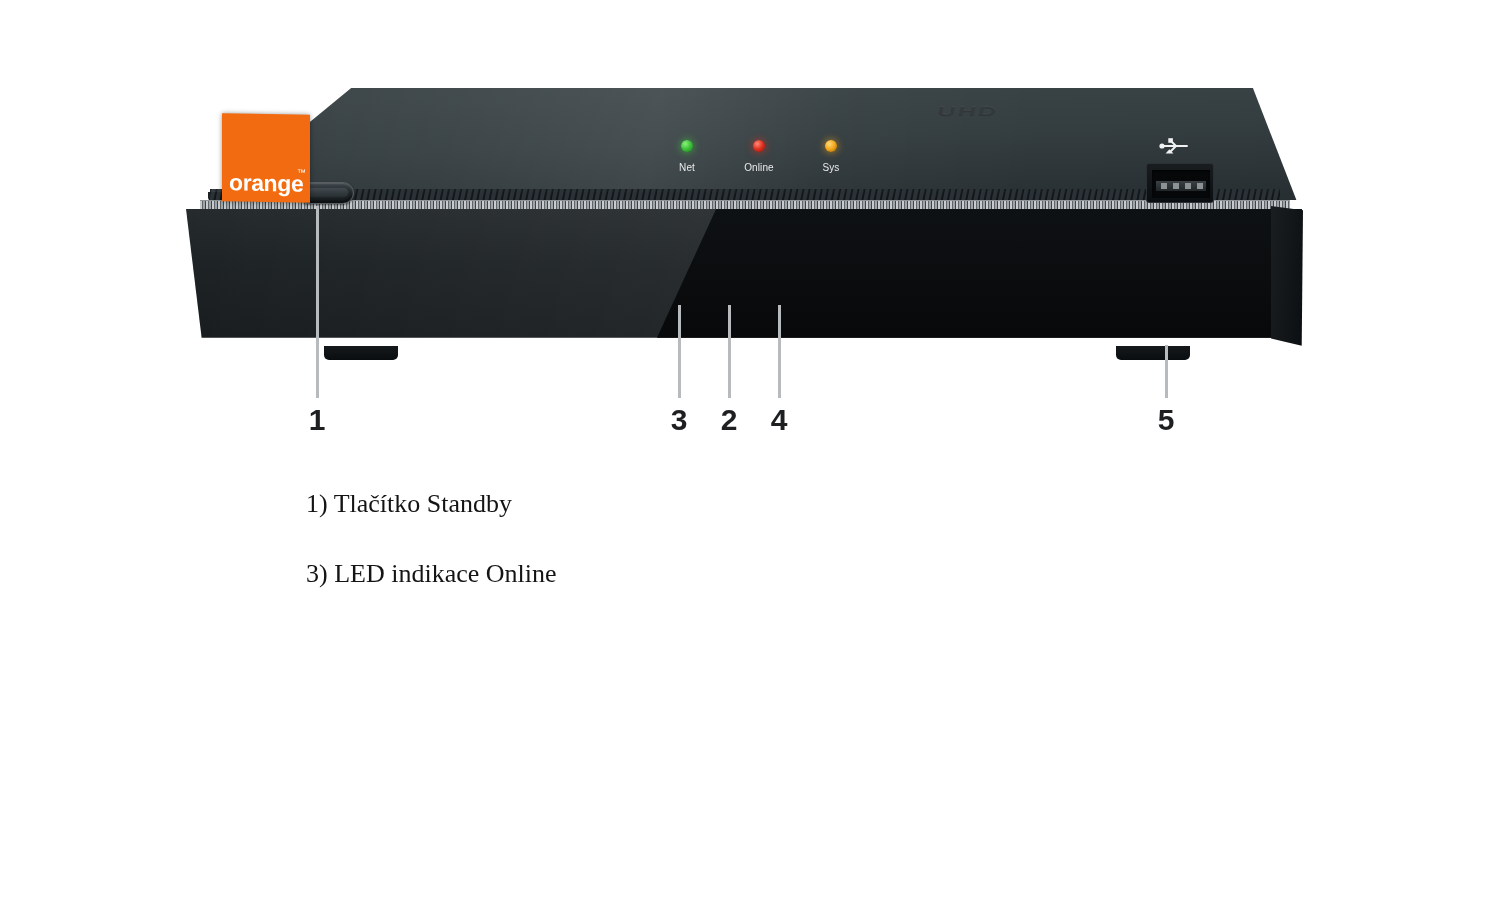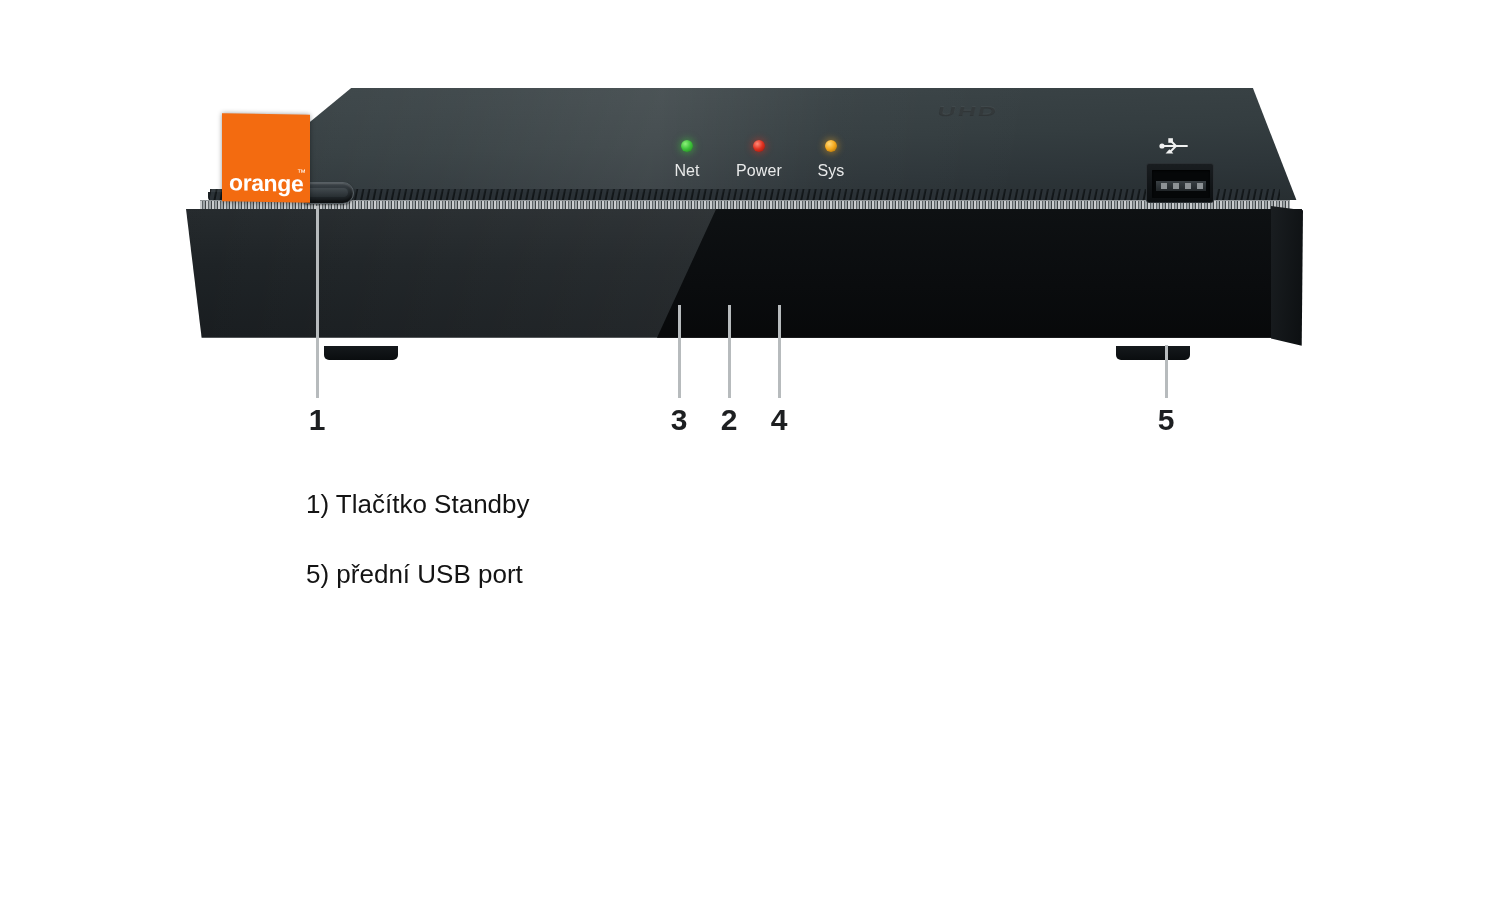--- a/index.html
+++ b/index.html
@@ -210,21 +210,21 @@
   .led-dot {
     width: 12px; height: 12px;
     border-radius: 50%;
     margin: 0 auto 10px;
   }
   .led-dot.green  { background: radial-gradient(circle at 36% 32%, #8cf07a 0%, #3dc23a 48%, #1f7a1c 100%); box-shadow: 0 0 7px 1.5px rgba(60,200,60,0.5); }
   .led-dot.red    { background: radial-gradient(circle at 36% 32%, #ff8a78 0%, #e0301f 48%, #8c1408 100%); box-shadow: 0 0 7px 1.5px rgba(224,48,31,0.45); }
   .led-dot.amber  { background: radial-gradient(circle at 36% 32%, #ffd97a 0%, #f5a81c 48%, #9c6403 100%); box-shadow: 0 0 7px 1.5px rgba(245,168,28,0.45); }
   .led-label {
     color: #e9eaea;
-    font-size: 16px;
+    font-size: 10px;
     font-family: "Liberation Sans", sans-serif;
     letter-spacing: .1px;
   }
 
   
   .usb-icon {
     position: absolute;
     left: 970px; top: 48px;
     width: 34px; height: 20px;
   }
@@ -277,21 +277,21 @@
   
   .legend {
     position: absolute;
     left: 306px;
     top: 489px;
     width: 760px;
   }
   .legend-row {
     font-size: 26px;
     color: #141414;
-    font-family: Liberation Sans, sans-serif;
+    font-family: Liberation Serif, serif;
     line-height: 1.18;
     margin-bottom: 39px;
     white-space: nowrap;
   }
   .legend-row:last-child { margin-bottom: 0; }
 </style>
 </head>
 <body>
 
 <div id="page">
@@ -321,21 +321,21 @@
       <span class="tm">™</span>
     </div>
 
     <div class="led-cluster">
       <div class="led-item">
         <div class="led-dot green"></div>
         <div class="led-label">Net</div>
       </div>
       <div class="led-item">
         <div class="led-dot red"></div>
-        <div class="led-label">Power</div>
+        <div class="led-label">Online</div>
       </div>
       <div class="led-item">
         <div class="led-dot amber"></div>
         <div class="led-label">Sys</div>
       </div>
     </div>
 
     <div class="usb-icon">
       <svg width="34" height="20" viewBox="0 0 34 20">
         <g stroke="#f0f1f1" stroke-width="1.9" fill="none" stroke-linecap="round">
@@ -368,16 +368,16 @@
       <div class="callout-line" style="left: 728px; top: 305px; height: 93px; background: rgb(183, 187, 189);"></div>
       <div class="callout-num" style="left: 729px; top: 405px; color: rgb(29, 31, 33);">2</div>
       <div class="callout-line" style="left: 778px; top: 305px; height: 93px; background: rgb(183, 187, 189);"></div>
       <div class="callout-num" style="left: 779px; top: 405px; color: rgb(29, 31, 33);">4</div>
       <div class="callout-line" style="left: 1165px; top: 345px; height: 53px; background: rgb(183, 187, 189);"></div>
       <div class="callout-num" style="left: 1166px; top: 405px; color: rgb(29, 31, 33);">5</div>
     </div>
 
   <div class="legend">
     <div class="legend-row">1) Tlačítko Standby</div>
-    <div class="legend-row">5) přední USB port</div>
+    <div class="legend-row">3) LED indikace Online</div>
   </div>
 
 </div>
 
 </body></html>

